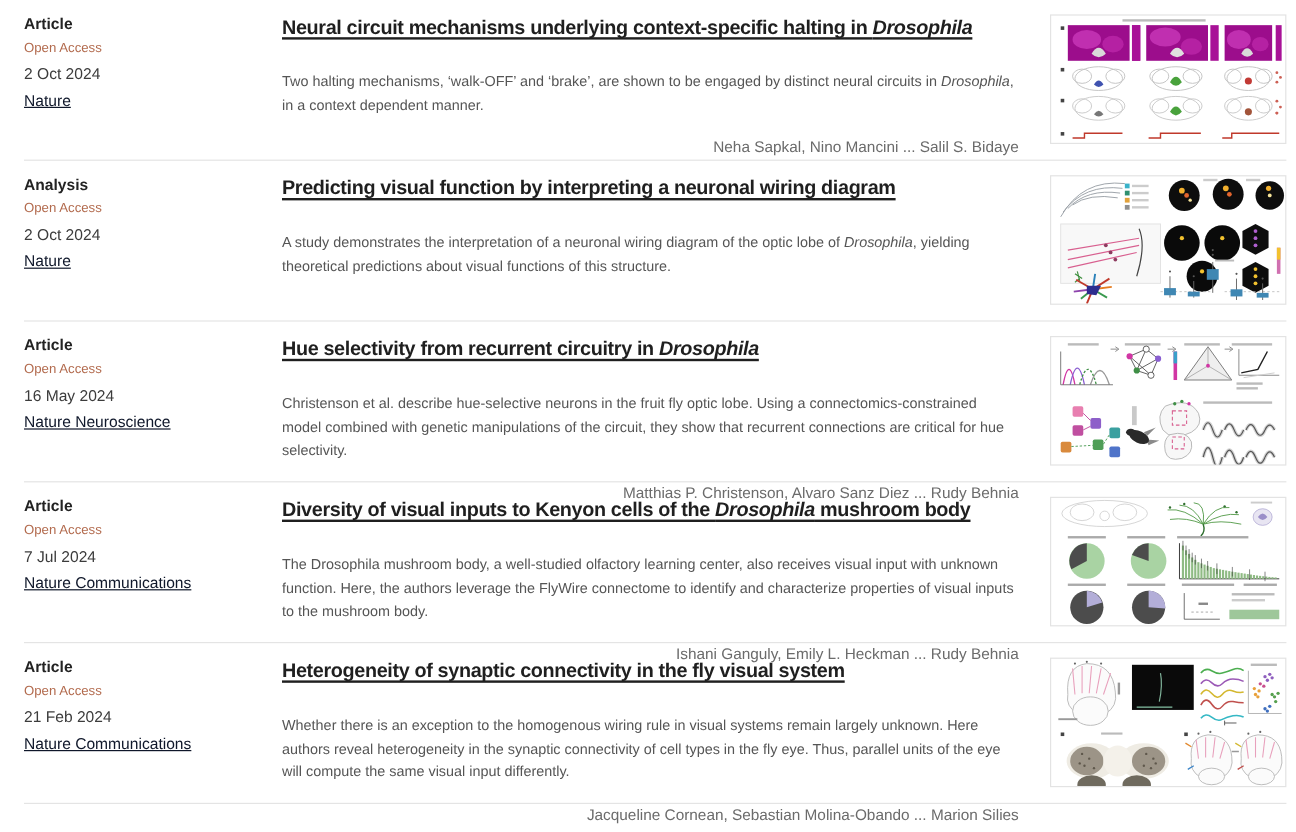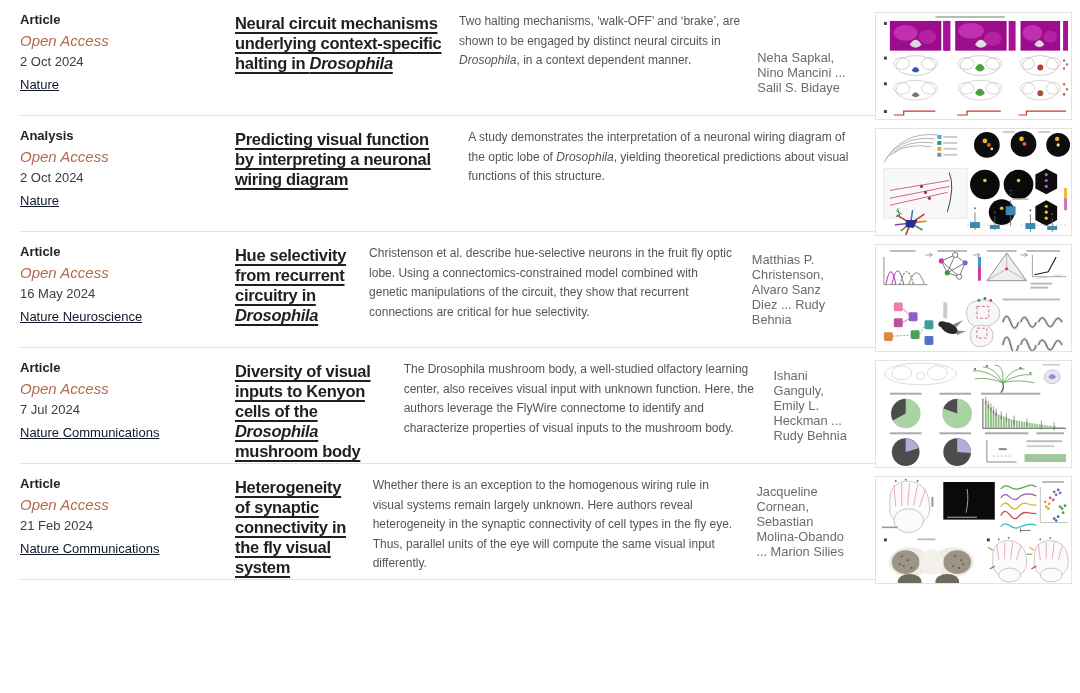--- a/index.html
+++ b/index.html
@@ -1,31 +1,31 @@
 <!DOCTYPE html>
 <html><head>
 <meta charset="utf-8">
 <style>
   * { box-sizing: border-box; margin: 0; padding: 0; }
   html,body { width:1080px; height:693px; background:#fff; overflow:hidden; }
   body { font-family:"Liberation Sans", sans-serif; color:#222; }
   .list { padding:0 8px 0 20px; }
-  .row { display:flex; height:116px; border-bottom:1px solid #e4e4e4; padding-top:12px; }
+  .row { display:flex; height:134px; border-bottom:1px solid #e4e4e4; padding-top:12px; }
   .meta { width:215px; flex:none; }
   .meta-type { font-size:13px; font-weight:bold; color:#232323; line-height:15px; margin-bottom:6px; }
-  .meta-access { font-size:15px; color:#b26a4d; line-height:15px; margin-bottom:6px;font-style:italic; }
+  .meta-access { font-size:11px; color:#b26a4d; line-height:15px; margin-bottom:6px; }
   .meta-date { font-size:13px; color:#3c3c3c; line-height:15px; margin-bottom:6px; }
   .meta-journal { font-size:13px; color:#0f172a; line-height:15px; text-decoration:underline; cursor:pointer; display:inline-block; }
-  .main { flex:1; display:flex; flex-direction:row; padding-right:26px; min-width:0;gap:17px; }
+  .main { flex:1; display:flex; flex-direction:column; padding-right:26px; min-width:0;gap:17px; }
   .title { font-size:16.5px; letter-spacing:-0.3px; font-weight:bold; color:#1f1f1f; line-height:20px;
            text-decoration:underline; text-decoration-thickness:2px; text-underline-offset:3px;
            margin:1px 0 9px; cursor:pointer; }
   .title i { font-style:italic; }
   .desc { font-size:12px; color:#555; line-height:19.5px; }
-  .authors { font-size:12.8px; color:#6b6b6b; line-height:15px; margin-top:auto; margin-bottom:20px; }
+  .authors { font-size:12.8px; color:#6b6b6b; line-height:15px; margin-top:auto; margin-bottom:20px;text-align:right; }
   .thumb { width:197px; height:108px; flex:none; border:1px solid #e3e3e3; background:#fff; cursor:pointer; }
   .thumb svg { display:block; width:100%; height:100%; }
 </style>
 </head>
 <body>
 
 <div class="list">
 
   <div class="row">
     <div class="meta">

